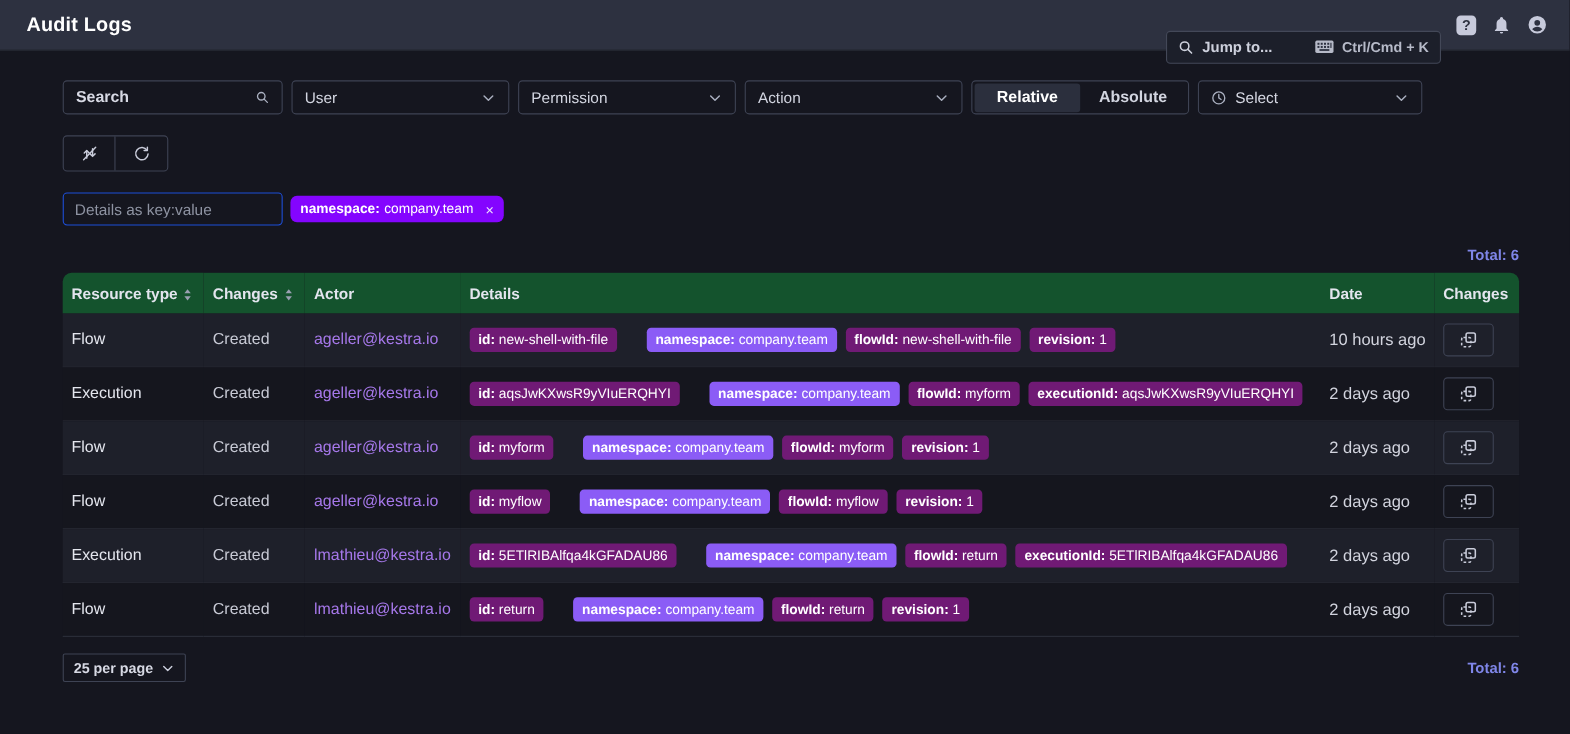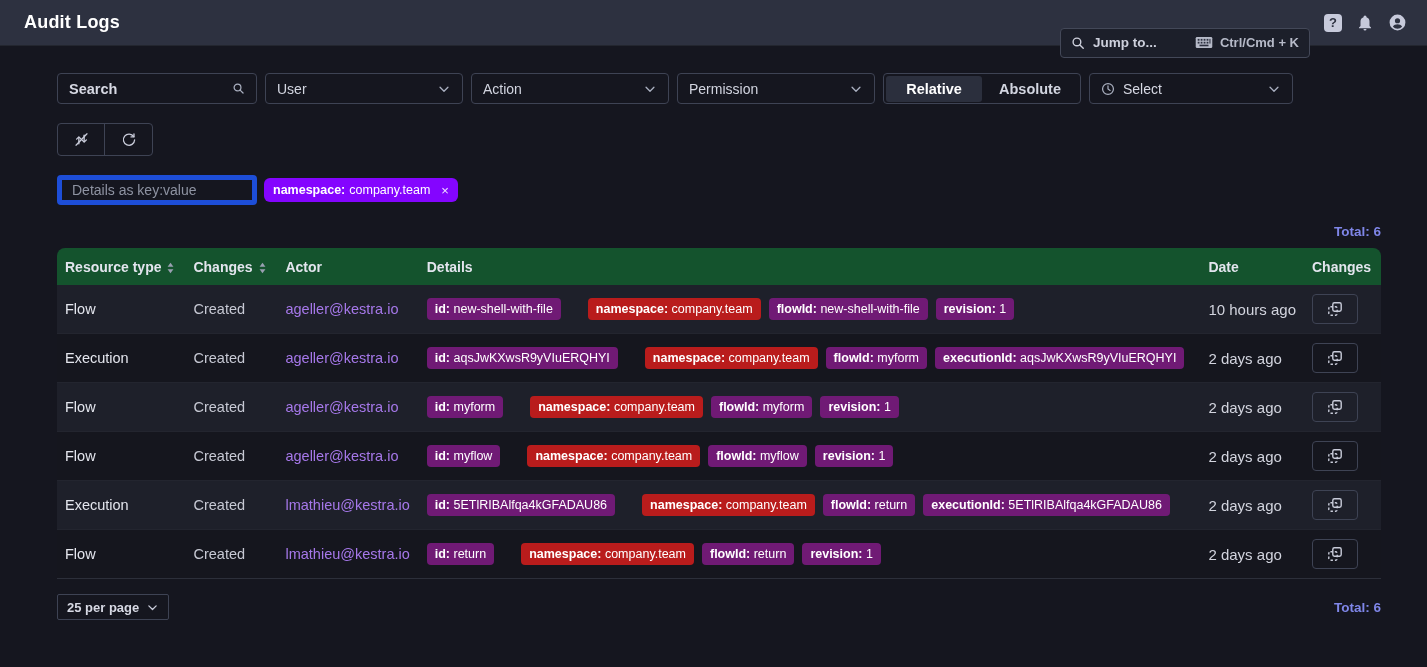--- a/index.html
+++ b/index.html
@@ -61,21 +61,21 @@
 
   .iconbar { margin-top: 19px; display: inline-flex; border: 1px solid #3e4354; border-radius: 4px; }
   .iconbar button {
     width: 47px; height: 31px; background: transparent; border: none; cursor: pointer;
     display: flex; align-items: center; justify-content: center;
   }
   .iconbar button:first-child { border-right: 1px solid #3e4354; }
 
   .details-row { margin-top: 19px; display: flex; align-items: center; }
   .details-input {
-    width: 200px; height: 30px; border: 5px solid #1d4ed8; border-radius: 4px;
+    width: 200px; height: 30px; border: 1px solid #1d4ed8; border-radius: 4px;
     background: transparent; padding: 0 10px; color: #e3e5ee; font-size: 14px; font-family: inherit; outline: none;
   }
   .details-input::placeholder { color: #8e93a2; opacity: 1; }
   .filter-tag {
     margin-left: 7px; background: #8405ff; border-radius: 6px; height: 24px;
     display: inline-flex; align-items: center; padding: 0 9px; color: #ffffff; font-size: 12.5px; gap: 4px;
   }
   .filter-tag b { font-weight: 700; }
   .tag-close { margin-left: 7px; cursor: pointer; font-size: 13px; color: #efe3ff; }
 
@@ -101,21 +101,21 @@
   .col-diff     { width: 86px;  }
   .cell-resource { color: #e4e6ee; font-size: 14.5px; }
   .cell-change   { color: #c7c9d4; font-size: 14.5px; }
   .actor-link { color: #a678ea; font-size: 14.5px; text-decoration: none; cursor: pointer; }
   .cell-date { color: #d2d4de; font-size: 15px; }
   .badge {
     display: inline-block; background: #701a75; color: #ffffff; border-radius: 4px;
     padding: 4px 8px; font-size: 12.5px; margin-right: 8px; line-height: 1.15;
   }
   .badge b { font-weight: 700; }
-  .badge.purple { background: #b91c1c; margin-left: 19px; }
+  .badge.purple { background: #8b5cf6; margin-left: 19px; }
   .diff-btn {
     width: 46px; height: 30px; border: 1px solid #3e4354; border-radius: 4px;
     background: transparent; cursor: pointer; display: flex; align-items: center; justify-content: center;
   }
 
   
   .table-footer { margin-top: 15px; display: flex; justify-content: space-between; align-items: center; padding-bottom: 24px; }
   .per-page {
     border: 1px solid #3e4354; border-radius: 2px; height: 26px; padding: 0 9px;
     color: #d7d9e4; font-size: 13px; font-weight: 600; display: inline-flex; gap: 7px; align-items: center;
@@ -195,30 +195,30 @@
     <div class="control dropdown">
       <span class="dd-label">User</span>
       <span class="dd-chevron">
         <svg width="14" height="14" viewBox="0 0 16 16">
             <path d="M3.5 6 8 10.5 12.5 6" fill="none" stroke="#aab0c0" stroke-width="1.5" stroke-linecap="round" stroke-linejoin="round"></path>
           </svg>
       </span>
     </div>
 
     <div class="control dropdown">
+      <span class="dd-label">Permission</span>
+      <span class="dd-chevron">
+        <svg width="14" height="14" viewBox="0 0 16 16">
+            <path d="M3.5 6 8 10.5 12.5 6" fill="none" stroke="#aab0c0" stroke-width="1.5" stroke-linecap="round" stroke-linejoin="round"></path>
+          </svg>
+      </span>
+    </div>
+
+    <div class="control dropdown">
       <span class="dd-label">Action</span>
-      <span class="dd-chevron">
-        <svg width="14" height="14" viewBox="0 0 16 16">
-            <path d="M3.5 6 8 10.5 12.5 6" fill="none" stroke="#aab0c0" stroke-width="1.5" stroke-linecap="round" stroke-linejoin="round"></path>
-          </svg>
-      </span>
-    </div>
-
-    <div class="control dropdown">
-      <span class="dd-label">Permission</span>
       <span class="dd-chevron">
         <svg width="14" height="14" viewBox="0 0 16 16">
             <path d="M3.5 6 8 10.5 12.5 6" fill="none" stroke="#aab0c0" stroke-width="1.5" stroke-linecap="round" stroke-linejoin="round"></path>
           </svg>
       </span>
     </div>
 
     <div class="control toggle-group">
       <div class="toggle-opt active">Relative</div>
       <div class="toggle-opt">Absolute</div>

